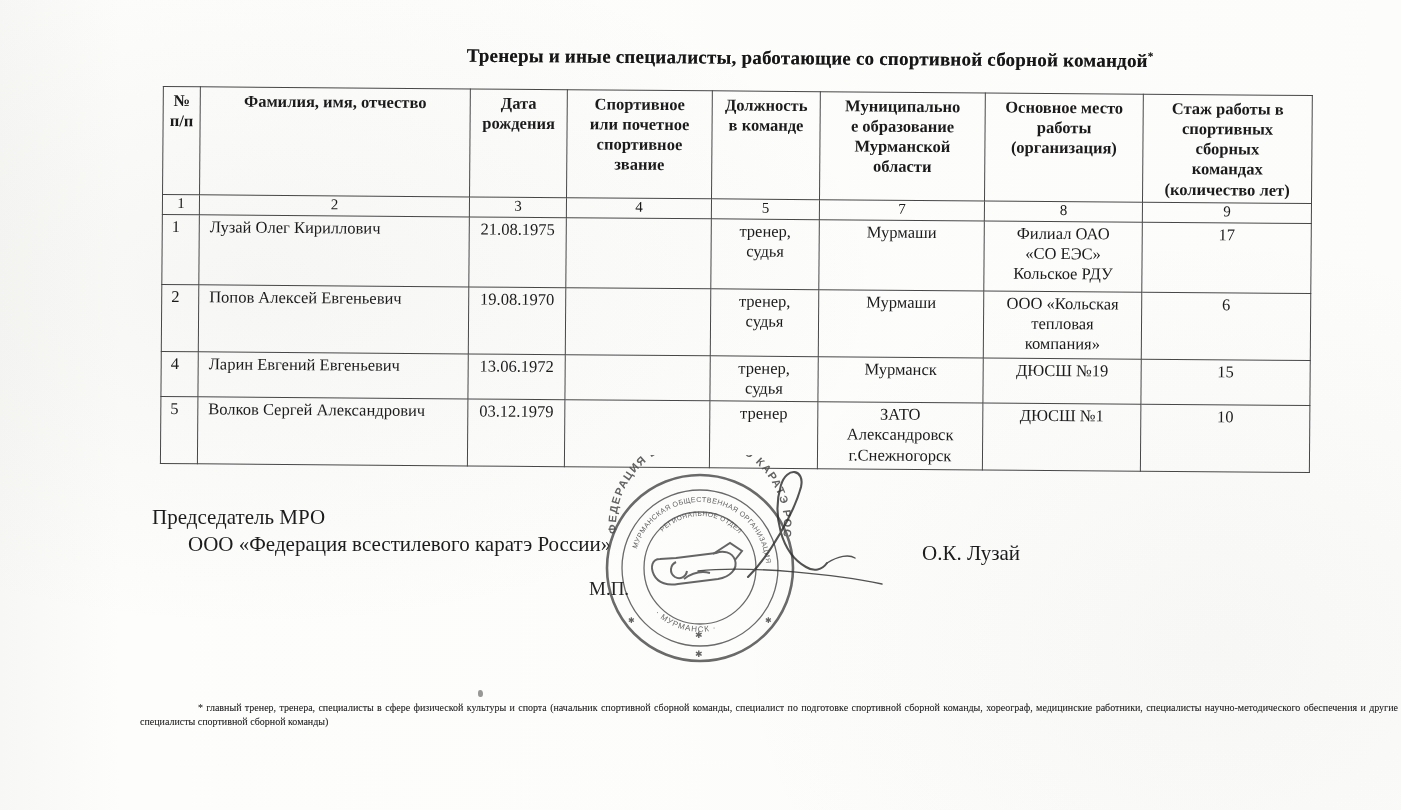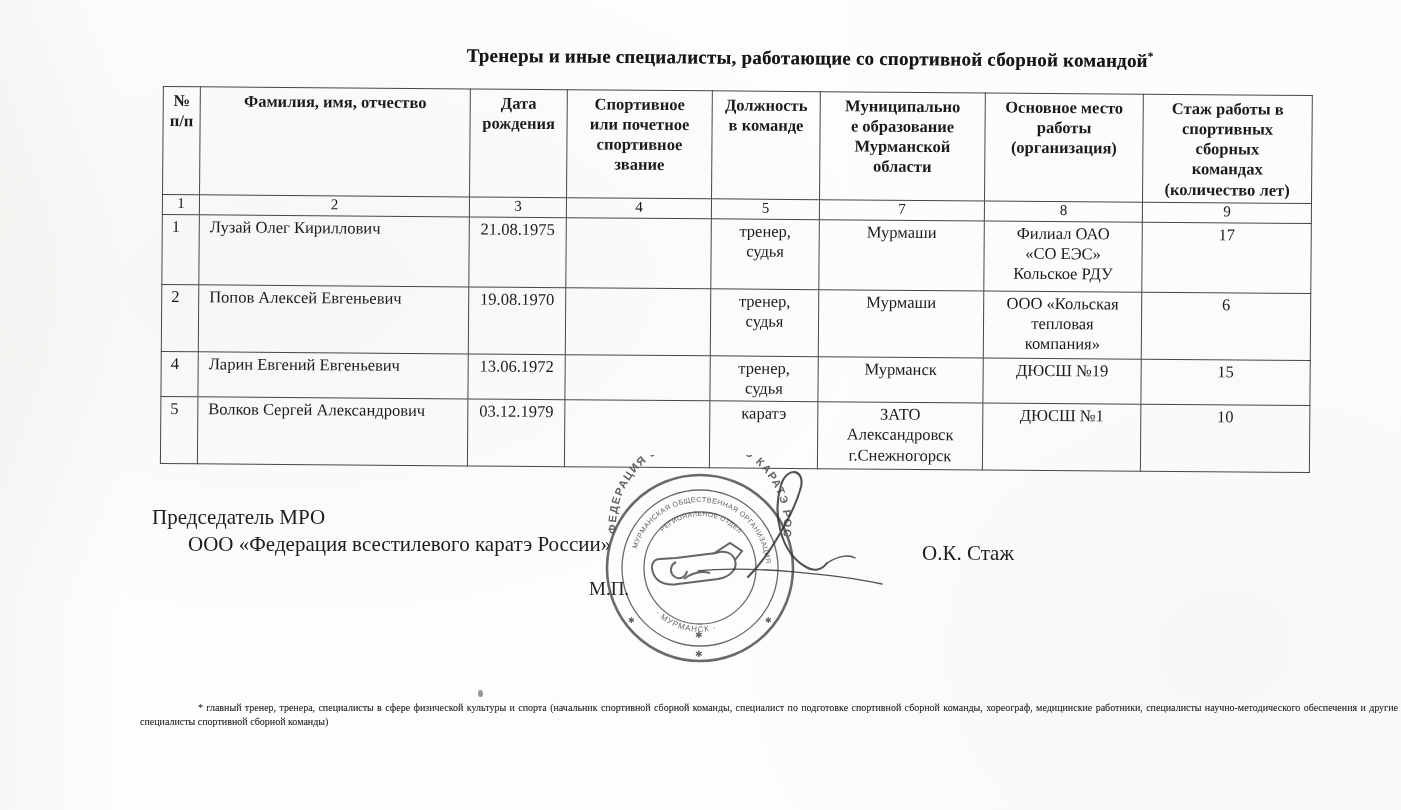--- a/index.html
+++ b/index.html
@@ -155,21 +155,21 @@
 судья</td>
           <td>Мурманск</td>
           <td>ДЮСШ №19</td>
           <td>15</td>
         </tr>
         <tr class="data r4">
           <td class="c-num">5</td>
           <td class="c-fio">Волков Сергей Александрович</td>
           <td>03.12.1979</td>
           <td></td>
-          <td>каратэ</td>
+          <td>тренер</td>
           <td>ЗАТО
 Александровск
 г.Снежногорск</td>
           <td>ДЮСШ №1</td>
           <td>10</td>
         </tr>
       </tbody>
     </table>
   </div>
 
@@ -217,19 +217,19 @@
 
       <g fill="none" stroke="#2d2d2d" stroke-width="2.1" stroke-linecap="round" opacity="0.82">
         <path d="M 168,122 C 190,100 214,58 221,32 C 225,14 207,11 201,30 C 192,60 201,98 226,112 C 234,117 242,115 247,108"></path>
         <path d="M 118,116 C 170,110 260,120 302,129" stroke-width="1.4"></path>
         <path d="M 247,108 C 258,101 269,99 275,103" stroke-width="1.4"></path>
       </g>
     </svg>
   </div>
 
   <div class="mp">М.П.</div>
-  <div class="signer">О.К. Стаж</div>
+  <div class="signer">О.К. Лузай</div>
 
   <div class="speck"></div>
 
   <div class="footnote">* главный тренер, тренера, специалисты в сфере физической культуры и спорта (начальник спортивной сборной команды, специалист по подготовке спортивной сборной команды, хореограф, медицинские работники, специалисты научно-методического обеспечения и другие специалисты спортивной сборной команды)</div>
 
 </div>
 
 </body></html>

